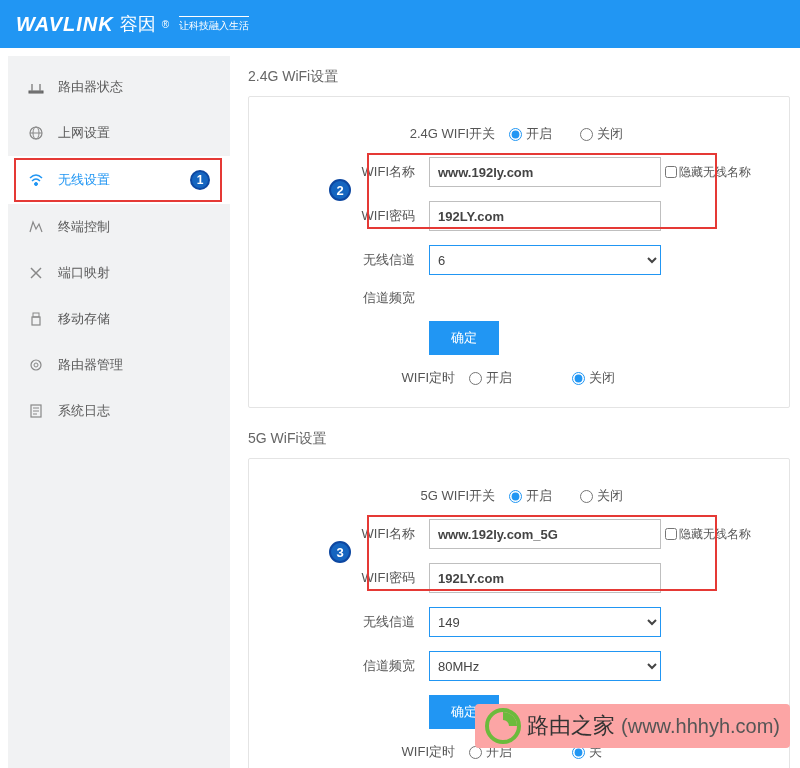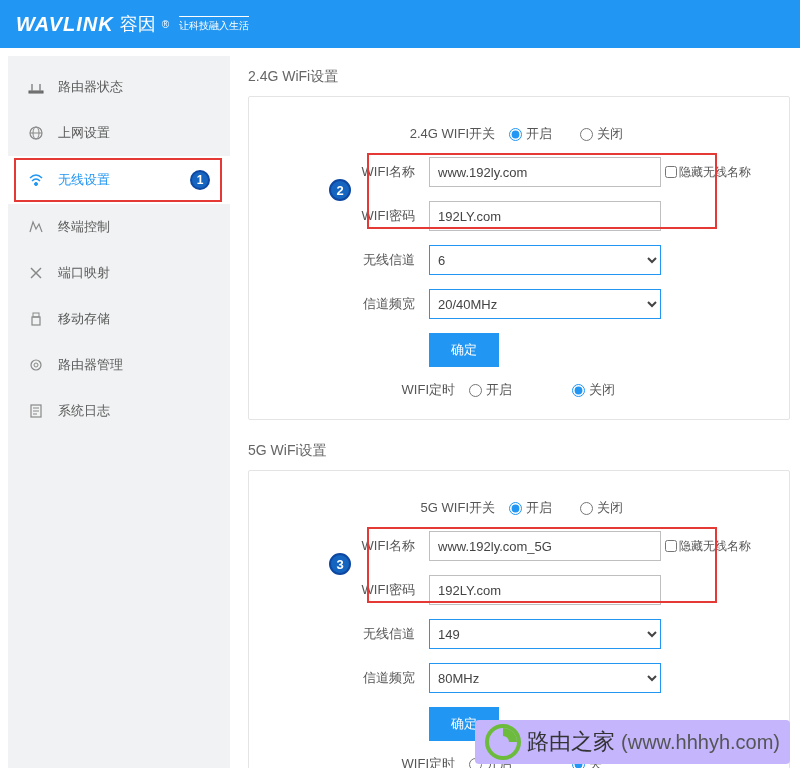--- a/index.html
+++ b/index.html
@@ -17,30 +17,30 @@
 .menu-item.active{background:#fff;color:#2196f3;}
 .menu-item .icon{width:16px;height:16px;display:flex;align-items:center;justify-content:center;fill:currentColor;stroke:currentColor;}
 .active-box{position:absolute;border:2px solid #e53935;inset:2px 8px 2px 6px;}
 .badge{width:20px;height:20px;border-radius:50%;background:#1565c0;color:#fff;font-size:12px;font-weight:bold;display:flex;align-items:center;justify-content:center;border:2px solid #0d47a1;margin-left:auto;}
 .main{flex:1;padding:14px 10px 0 18px;}
 .section-title{color:#666;font-size:14px;margin:6px 0 10px;}
 .panel{border:1px solid #e4e4e4;border-radius:2px;margin-bottom:22px;padding:28px 0 20px 0;position:relative;}
 .row{display:flex;align-items:center;margin-bottom:14px;}
 .lbl{width:130px;text-align:right;padding-right:14px;color:#555;font-size:13px;}
 .ctl{display:flex;align-items:center;gap:28px;}
-input[type=text]{width:232px;height:30px;border:1px solid #bfbfbf;padding:0 8px;font-size:13px;color:#444;}
+input[type=text]{width:232px;height:30px;border:1px solid #bfbfbf;padding:0 8px;font-size:13px;color:#444;font-weight:bold;}
 select{width:232px;height:30px;border:1px solid #2196f3;padding:0 4px;font-size:13px;background:#fff;color:#444;}
 .radio{display:flex;align-items:center;gap:4px;color:#555;}
 .radio input{accent-color:#2196f3;}
 .btn{background:#2196f3;color:#fff;border:none;padding:8px 22px;font-size:13px;cursor:pointer;}
 .redbox{border:2px solid #e53935;position:absolute;pointer-events:none;}
 .num-badge{width:22px;height:22px;border-radius:50%;background:#1565c0;color:#fff;font-size:13px;font-weight:bold;display:flex;align-items:center;justify-content:center;border:2px solid #0d47a1;position:absolute;}
 .hide-ssid{display:flex;align-items:center;gap:2px;font-size:12px;color:#555;margin-left:4px;}
 .hide-ssid input{width:12px;height:12px;}
-.watermark{position:absolute;right:10px;bottom:4px;display:flex;align-items:center;gap:6px;background:#c4b5fd;padding:4px 10px;font-size:22px;color:#333;border-radius:4px;}
+.watermark{position:absolute;right:10px;bottom:20px;display:flex;align-items:center;gap:6px;background:#fca5a5;padding:4px 10px;font-size:22px;color:#333;border-radius:4px;}
 .watermark .cn{font-size:22px;font-weight:500;}
 .wm-icon{width:36px;height:36px;}
 </style>
 </head>
 <body>
 
 <div class="header">
   <div class="logo">
     <span class="logo-txt"><span class="wav">WAVLINK</span></span>
     <span class="logo-cn">容因</span>
@@ -160,21 +160,20 @@
       <div class="row">
         <div class="lbl" style="width:180px;">WIFI密码</div>
         <input type="text" value="192LY.com" style="">
       </div>
       <div class="row">
         <div class="lbl" style="width:180px;">无线信道</div>
         <select><option>6</option></select>
       </div>
       <div class="row">
         <div class="lbl" style="width:180px;">信道频宽</div>
-        <select><option>20/40MHz</option></select>
       </div>
       <div class="row">
         <div class="lbl" style="width:180px;"></div>
         <button class="btn">确定</button>
       </div>
       <div class="row" style="margin-top:10px;margin-bottom:0;">
         <div class="lbl" style="width:220px;">WIFI定时</div>
         <div class="ctl" style="gap:60px;">
           <label class="radio">
               <input type="radio" style="">

